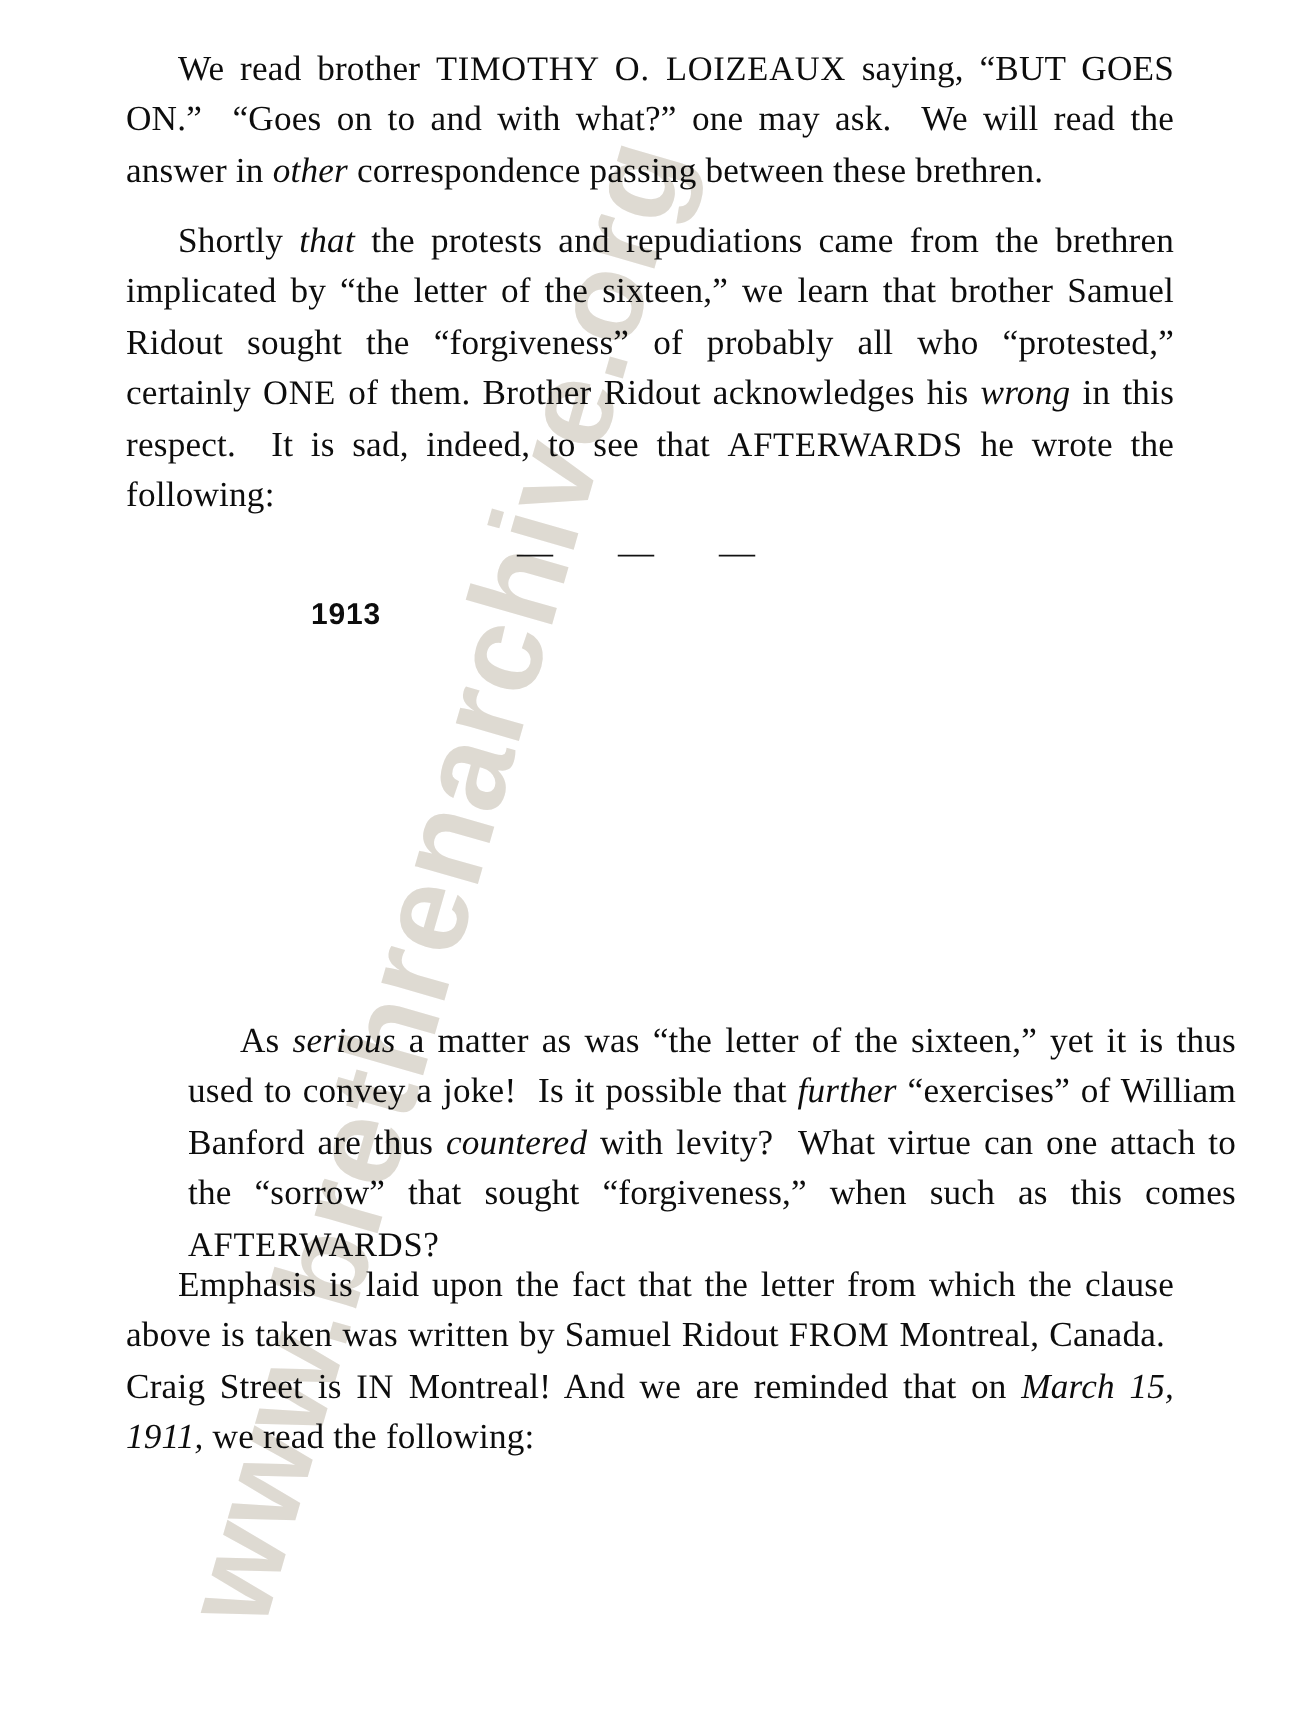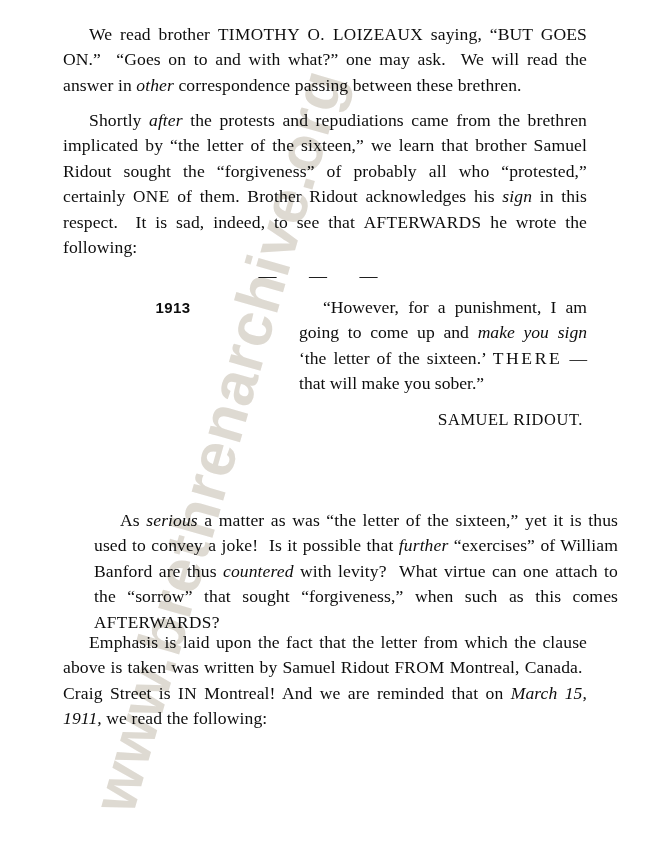--- a/index.html
+++ b/index.html
@@ -174,48 +174,38 @@
   <div class="body-col" id="block-top">
     <p class="para">
       We read brother <span class="caps">TIMOTHY O. LOIZEAUX</span> saying,
       “BUT GOES ON.”&nbsp; “Goes on to and with what?” one may
       ask.&nbsp; We will read the answer in <i>other</i> correspondence passing between these brethren.
     </p>
   </div>
 
   <div class="body-col" id="block-two">
     <p class="para">
-      Shortly <i>after</i> the protests and repudiations came from the
+      Shortly <i>that</i> the protests and repudiations came from the
       brethren implicated by “the letter of the sixteen,” we learn
       that brother Samuel Ridout sought the “forgiveness” of
       probably all who “protested,” certainly <span class="caps">ONE</span> of them.
-      Brother Ridout acknowledges his <i>sign</i> in this respect.&nbsp; It
+      Brother Ridout acknowledges his <i>wrong</i> in this respect.&nbsp; It
       is sad, indeed, to see that <span class="caps">AFTERWARDS</span> he wrote the following:
     </p>
   </div>
 
   <div class="dashes">
     <span>—  —  —</span>
   </div>
 
   <div class="quote-wrap">
     <div class="qcols">
       <div class="qleft">
         <p class="q-year">1913</p>
       </div>
-      <div class="qright">
-        <p class="q-text">
-          “However, for a punishment, I am going to come up and <i>make you sign</i>
-          ‘the letter of the sixteen.’
-          <span class="spaced">THERE</span>&nbsp;— that will make you sober.”
-        </p>
-        <p class="q-sign">
-          <span class="small-caps-big">S</span>AMUEL <span class="small-caps-big">R</span>IDOUT.
-        </p>
-      </div>
     </div>
   </div>
 
   <div class="body-col" id="block-three">
     <p class="para">
       As <i>serious</i> a matter as was “the letter of the sixteen,” yet
       it is thus used to convey a joke!&nbsp; Is it possible that <i>further</i>
       “exercises” of William Banford are thus <i>countered</i> with
       levity?&nbsp; What virtue can one attach to the “sorrow” that
       sought “forgiveness,” when such as this comes <span class="caps">AFTERWARDS</span>?

